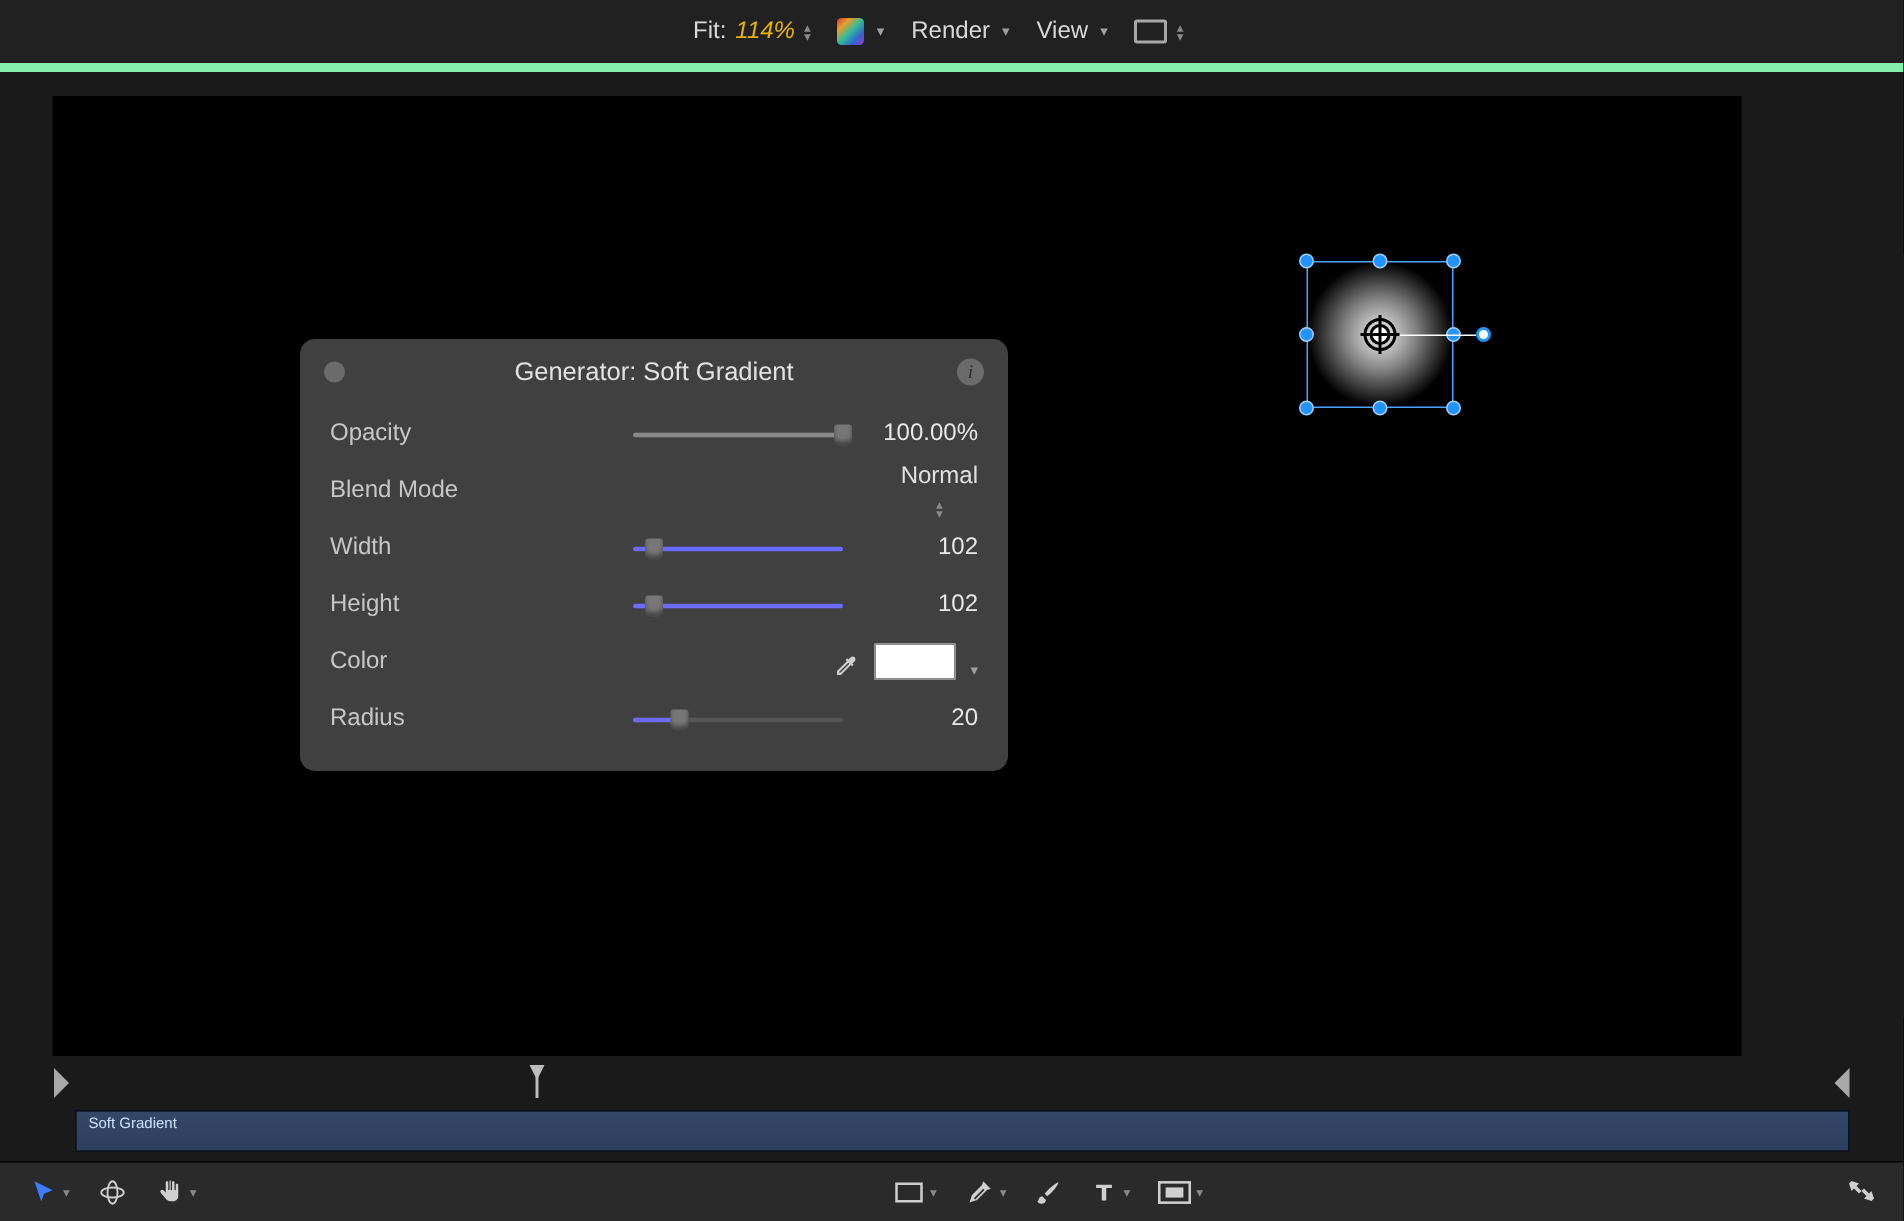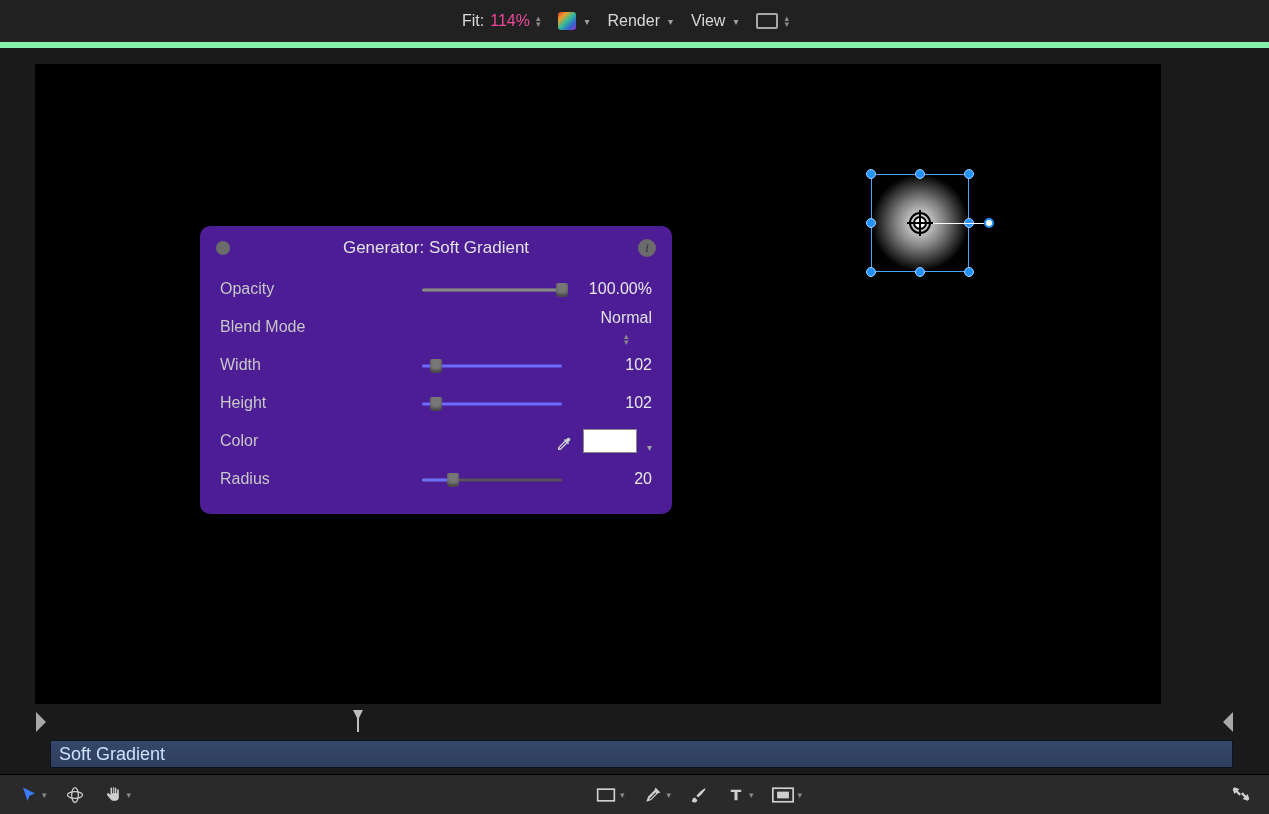--- a/index.html
+++ b/index.html
@@ -26,21 +26,21 @@
     border-bottom: 6px solid #86efac;
   }
   .top-toolbar .tb-item {
     display: flex;
     align-items: center;
     gap: 6px;
     color: #d8d8d8;
     font-size: 16px;
     cursor: default;
   }
-  .top-toolbar .zoom-val { color: #ec4899; }
+  .top-toolbar .zoom-val { color: #eab308; font-style: italic; }
   .stepper-arrows {
     display: inline-flex; flex-direction: column; line-height: 6px; font-size: 9px; color: #8a8a8a;
   }
   .color-swatch-rainbow {
     width: 18px; height: 18px; border-radius: 3px;
     background: linear-gradient(135deg,#d33,#e8a02a,#3b9,#36c,#93c);
   }
   .chev { font-size: 10px; color: #a0a0a0; margin-left: 2px; }
   .aspect-box {
     width: 22px; height: 16px; border: 2px solid #a8a8a8; border-radius:2px;
@@ -76,21 +76,21 @@
   .center-target .ring2 { position:absolute; inset:4px; border:2px solid #000; border-radius:50%; background:#fff;}
   .center-target .cross { position:absolute; background:#000; }
   .center-target .cross.h { left:-2px; right:-2px; top:50%; height:2px; transform:translateY(-50%);}
   .center-target .cross.v { top:-2px; bottom:-2px; left:50%; width:2px; transform:translateX(-50%);}
 
   
   .hud {
     position: absolute;
     left: 200px; top: 226px;
     width: 472px;
-    background: #4c1d95;
+    background: #404040;
     border-radius: 10px;
     box-shadow: 0 8px 24px rgba(0,0,0,.5), 0 0 0 1px rgba(0,0,0,.5);
     padding-bottom: 16px;
   }
   .hud-header {
     display:flex; align-items:center; height:44px; padding: 0 16px;
     color:#e2e2e2; font-size:17px;
   }
   .hud-header .dot { width:14px; height:14px; border-radius:50%; background:#6b6b6b; margin-right: auto;}
   .hud-header .title { position:absolute; left:0; right:0; text-align:center; pointer-events:none;}
@@ -130,21 +130,21 @@
     content:""; position:absolute; left:50%; top:0; transform:translateX(-50%);
     width:0;height:0;border-left:5px solid transparent;border-right:5px solid transparent;border-top:10px solid #bdbdbd;
   }
   .mini-tl .ph-head::after{
     content:""; position:absolute; left:50%; top:8px; width:2px; height:14px; background:#bdbdbd; transform:translateX(-50%);
   }
   .clip-bar {
     position:absolute; left:50px; right:36px; top:740px; height:28px;
     background: linear-gradient(#35476a,#2e3e5d);
     border:1px solid #0b1220;
-    color:#cde0ff; font-size:18px; padding:3px 8px;
+    color:#cde0ff; font-size:10px; padding:3px 8px;
   }
 
   
   .bottom-toolbar {
     position:absolute; left:0; right:0; bottom:0; height:40px;
     background:#2a2a2a; border-top:1px solid #000;
     display:flex; align-items:center; padding: 0 20px; gap:18px;
   }
   .bottom-toolbar .spacer { flex:1; }
   .bt-tool { color:#cfcfcf; display:flex; align-items:center; gap:4px; }

